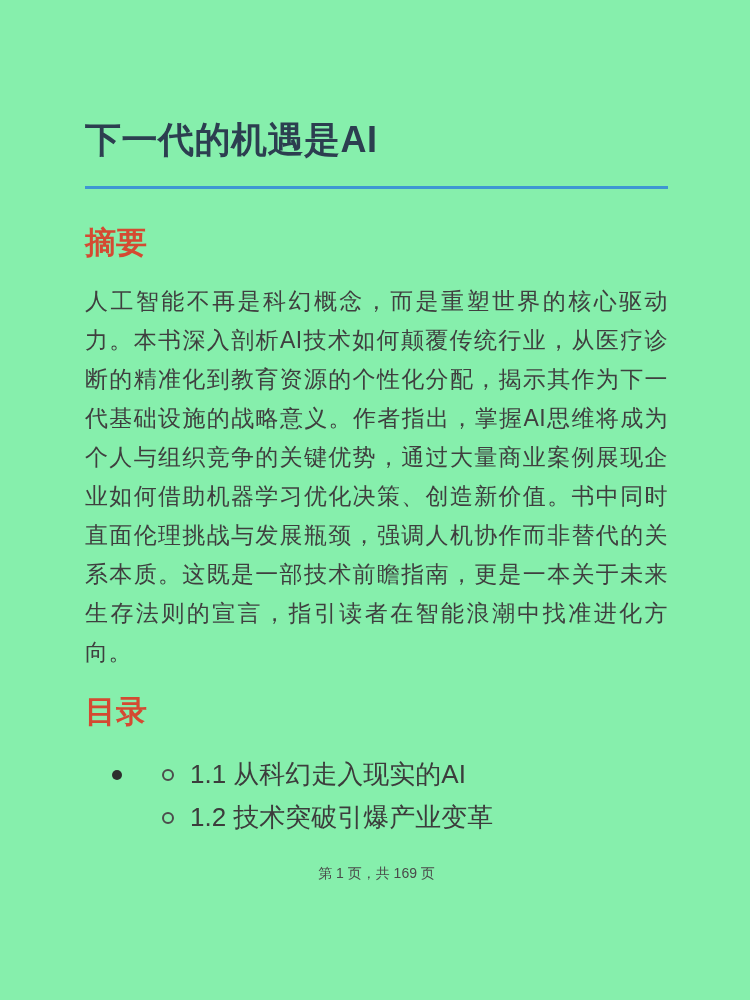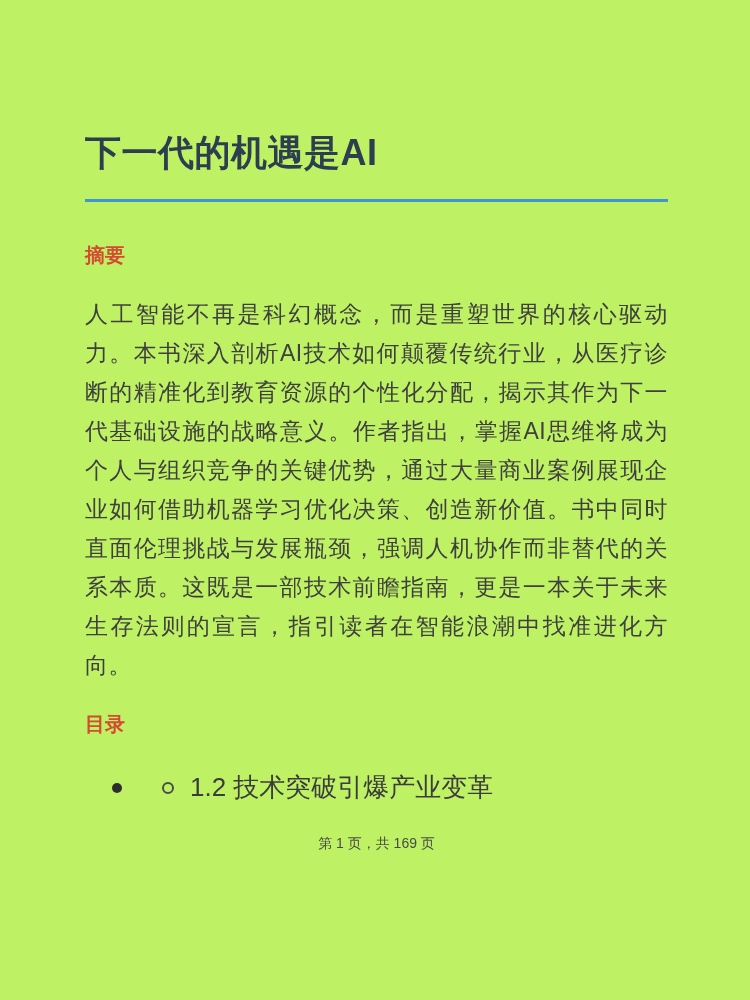--- a/index.html
+++ b/index.html
@@ -4,39 +4,39 @@
 <style>
   html, body {
     margin: 0;
     padding: 0;
     background: #ffffff;
   }
   .page {
     position: relative;
     width: 750px;
     height: 1000px;
-    background: #bef264;
+    background: #86efac;
     box-sizing: border-box;
-    padding: 16px 82px 0 85px;
+    padding: 3px 82px 0 85px;
     overflow: hidden;
     font-family: "Liberation Sans", "DejaVu Sans", sans-serif;
   }
   .doc-title {
     margin: 114px 0 0 0;
     font-size: 36px;
     line-height: 45px;
     font-weight: 700;
     color: #2c3e50;
     padding-bottom: 24px;
     border-bottom: 3px solid #3e96d2;
     letter-spacing: 0.5px;
   }
   .sec-heading {
     margin: 34px 0 0 0;
-    font-size: 20px;
+    font-size: 31px;
     line-height: 39px;
     font-weight: 700;
     color: #d44a32;
   }
   .sec-heading.toc-h {
     margin-top: 20px;
   }
   .body-text {
     margin: 20px 0 0 0;
     font-size: 23px;
@@ -58,21 +58,21 @@
   }
   ul.toc-l2 {
     list-style: none;
     margin: 24px 0 0 0;
     padding: 0 0 0 50px;
   }
   ul.toc-l2 > li {
     position: relative;
   }
   ul.toc-l2 > li + li {
-    margin-top: 19px;
+    margin-top: 4px;
   }
   .bullet {
     position: absolute;
     display: block;
   }
   .bullet.disc {
     left: -28px;
     top: 15px;
     width: 10px;
     height: 10px;
@@ -109,20 +109,24 @@
   <p class="body-text">人工智能不再是科幻概念，而是重塑世界的核心驱动力。本书深入剖析AI技术如何颠覆传统行业，从医疗诊断的精准化到教育资源的个性化分配，揭示其作为下一代基础设施的战略意义。作者指出，掌握AI思维将成为个人与组织竞争的关键优势，通过大量商业案例展现企业如何借助机器学习优化决策、创造新价值。书中同时直面伦理挑战与发展瓶颈，强调人机协作而非替代的关系本质。这既是一部技术前瞻指南，更是一本关于未来生存法则的宣言，指引读者在智能浪潮中找准进化方向。</p>
 
   <h2 class="sec-heading toc-h">目录</h2>
 
   <ul class="toc-l1">
     <li>
       <span class="bullet disc"></span>
       <ul class="toc-l2">
         <li>
           <span class="bullet circle"></span>
+          <span>1.1 从科幻走入现实的AI</span>
+        </li>
+        <li>
+          <span class="bullet circle"></span>
           <span>1.2 技术突破引爆产业变革</span>
         </li>
       </ul>
     </li>
   </ul>
 
   <div class="footer">
     <span>第 1 页，共 169 页</span>
   </div>
 

